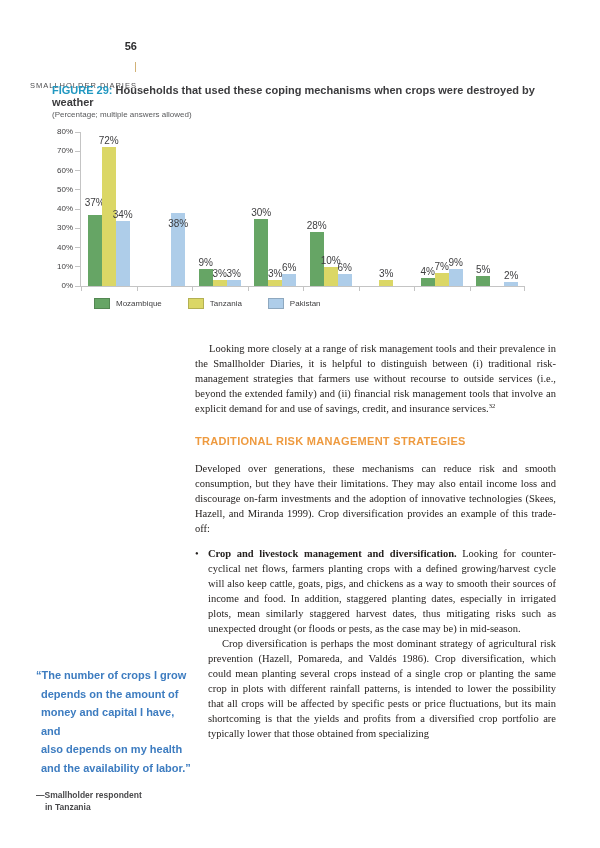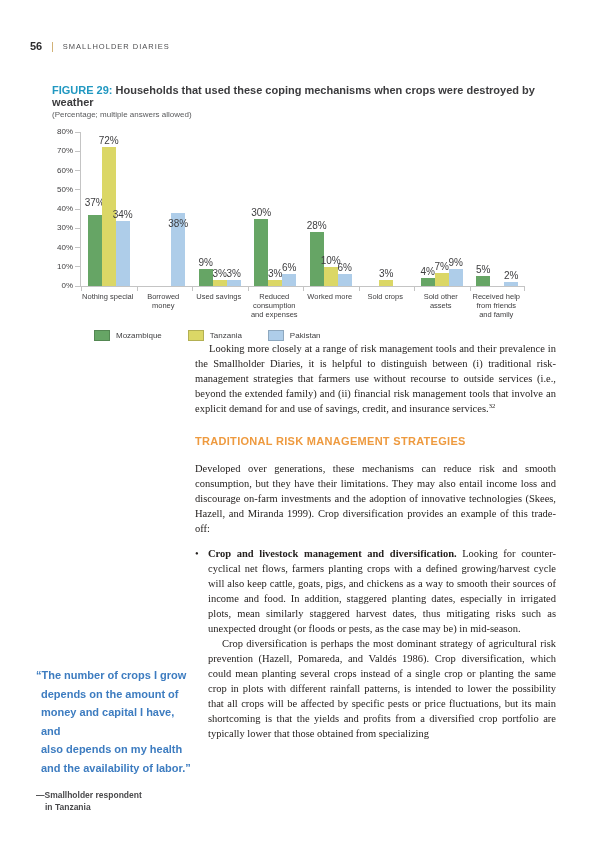--- a/index.html
+++ b/index.html
@@ -1,19 +1,19 @@
 <!DOCTYPE html>
 <html><head>
 <meta charset="utf-8">
 <style>
   html,body{margin:0;padding:0;background:#e9e9e9;}
   .page{position:relative;width:600px;height:848px;background:#ffffff;margin:0 auto;overflow:hidden;
         font-family:"Liberation Sans",sans-serif;}
   
-  .hdr{position:absolute;top:40px;left:30px;display:flex;align-items:center;gap:9px;}
+  .hdr{position:absolute;top:40px;left:30px;display:flex;align-items:flex-end;gap:9px;flex-direction:column;}
   .hdr .pgnum{font-size:11px;font-weight:bold;color:#2c2c2e;}
   .hdr .sep{font-size:10px;color:#c9a35c;font-weight:300;}
   .hdr .rpt{font-size:7.5px;letter-spacing:1px;color:#4e4e50;}
   
   .figblock{position:absolute;top:84px;left:52px;width:505px;}
   .figtitle{font-size:11px;font-weight:bold;color:#3b3b3d;line-height:12px;}
   .figtitle .figlabel{color:#2198c1;}
   .figsub{font-size:8px;color:#58595b;margin-top:2px;}
   .chartwrap{margin-top:13px;display:flex;}
   .yaxis{position:relative;width:28px;height:154px;flex:0 0 28px;}
@@ -128,34 +128,20 @@
           <div class="xtick" style="left: 55.5px;"></div>
           <div class="xtick" style="left: 111px;"></div>
           <div class="xtick" style="left: 166.5px;"></div>
           <div class="xtick" style="left: 222px;"></div>
           <div class="xtick" style="left: 277.5px;"></div>
           <div class="xtick" style="left: 333px;"></div>
           <div class="xtick" style="left: 388.5px;"></div>
           <div class="xtick" style="left: 443px;"></div>
         </div>
     </div>
-    <div class="xlabels">
-        <div class="xlabel" style="width: 55.5px;">Nothing special</div>
-        <div class="xlabel" style="width: 55.5px;">Borrowed money</div>
-        <div class="xlabel" style="width: 55.5px;">Used savings</div>
-        <div class="xlabel" style="width: 55.5px;">Reduced
-consumption
-and expenses</div>
-        <div class="xlabel" style="width: 55.5px;">Worked more</div>
-        <div class="xlabel" style="width: 55.5px;">Sold crops</div>
-        <div class="xlabel" style="width: 55.5px;">Sold other assets</div>
-        <div class="xlabel" style="width: 55.5px;">Received help
-from friends
-and family</div>
-      </div>
     <div class="legend">
         <div class="lgitem">
           <span class="lgswatch" style="background: rgb(102, 165, 101);"></span>
           <span class="lgname">Mozambique</span>
         </div>
         <div class="lgitem">
           <span class="lgswatch" style="background: rgb(219, 215, 102);"></span>
           <span class="lgname">Tanzania</span>
         </div>
         <div class="lgitem">

